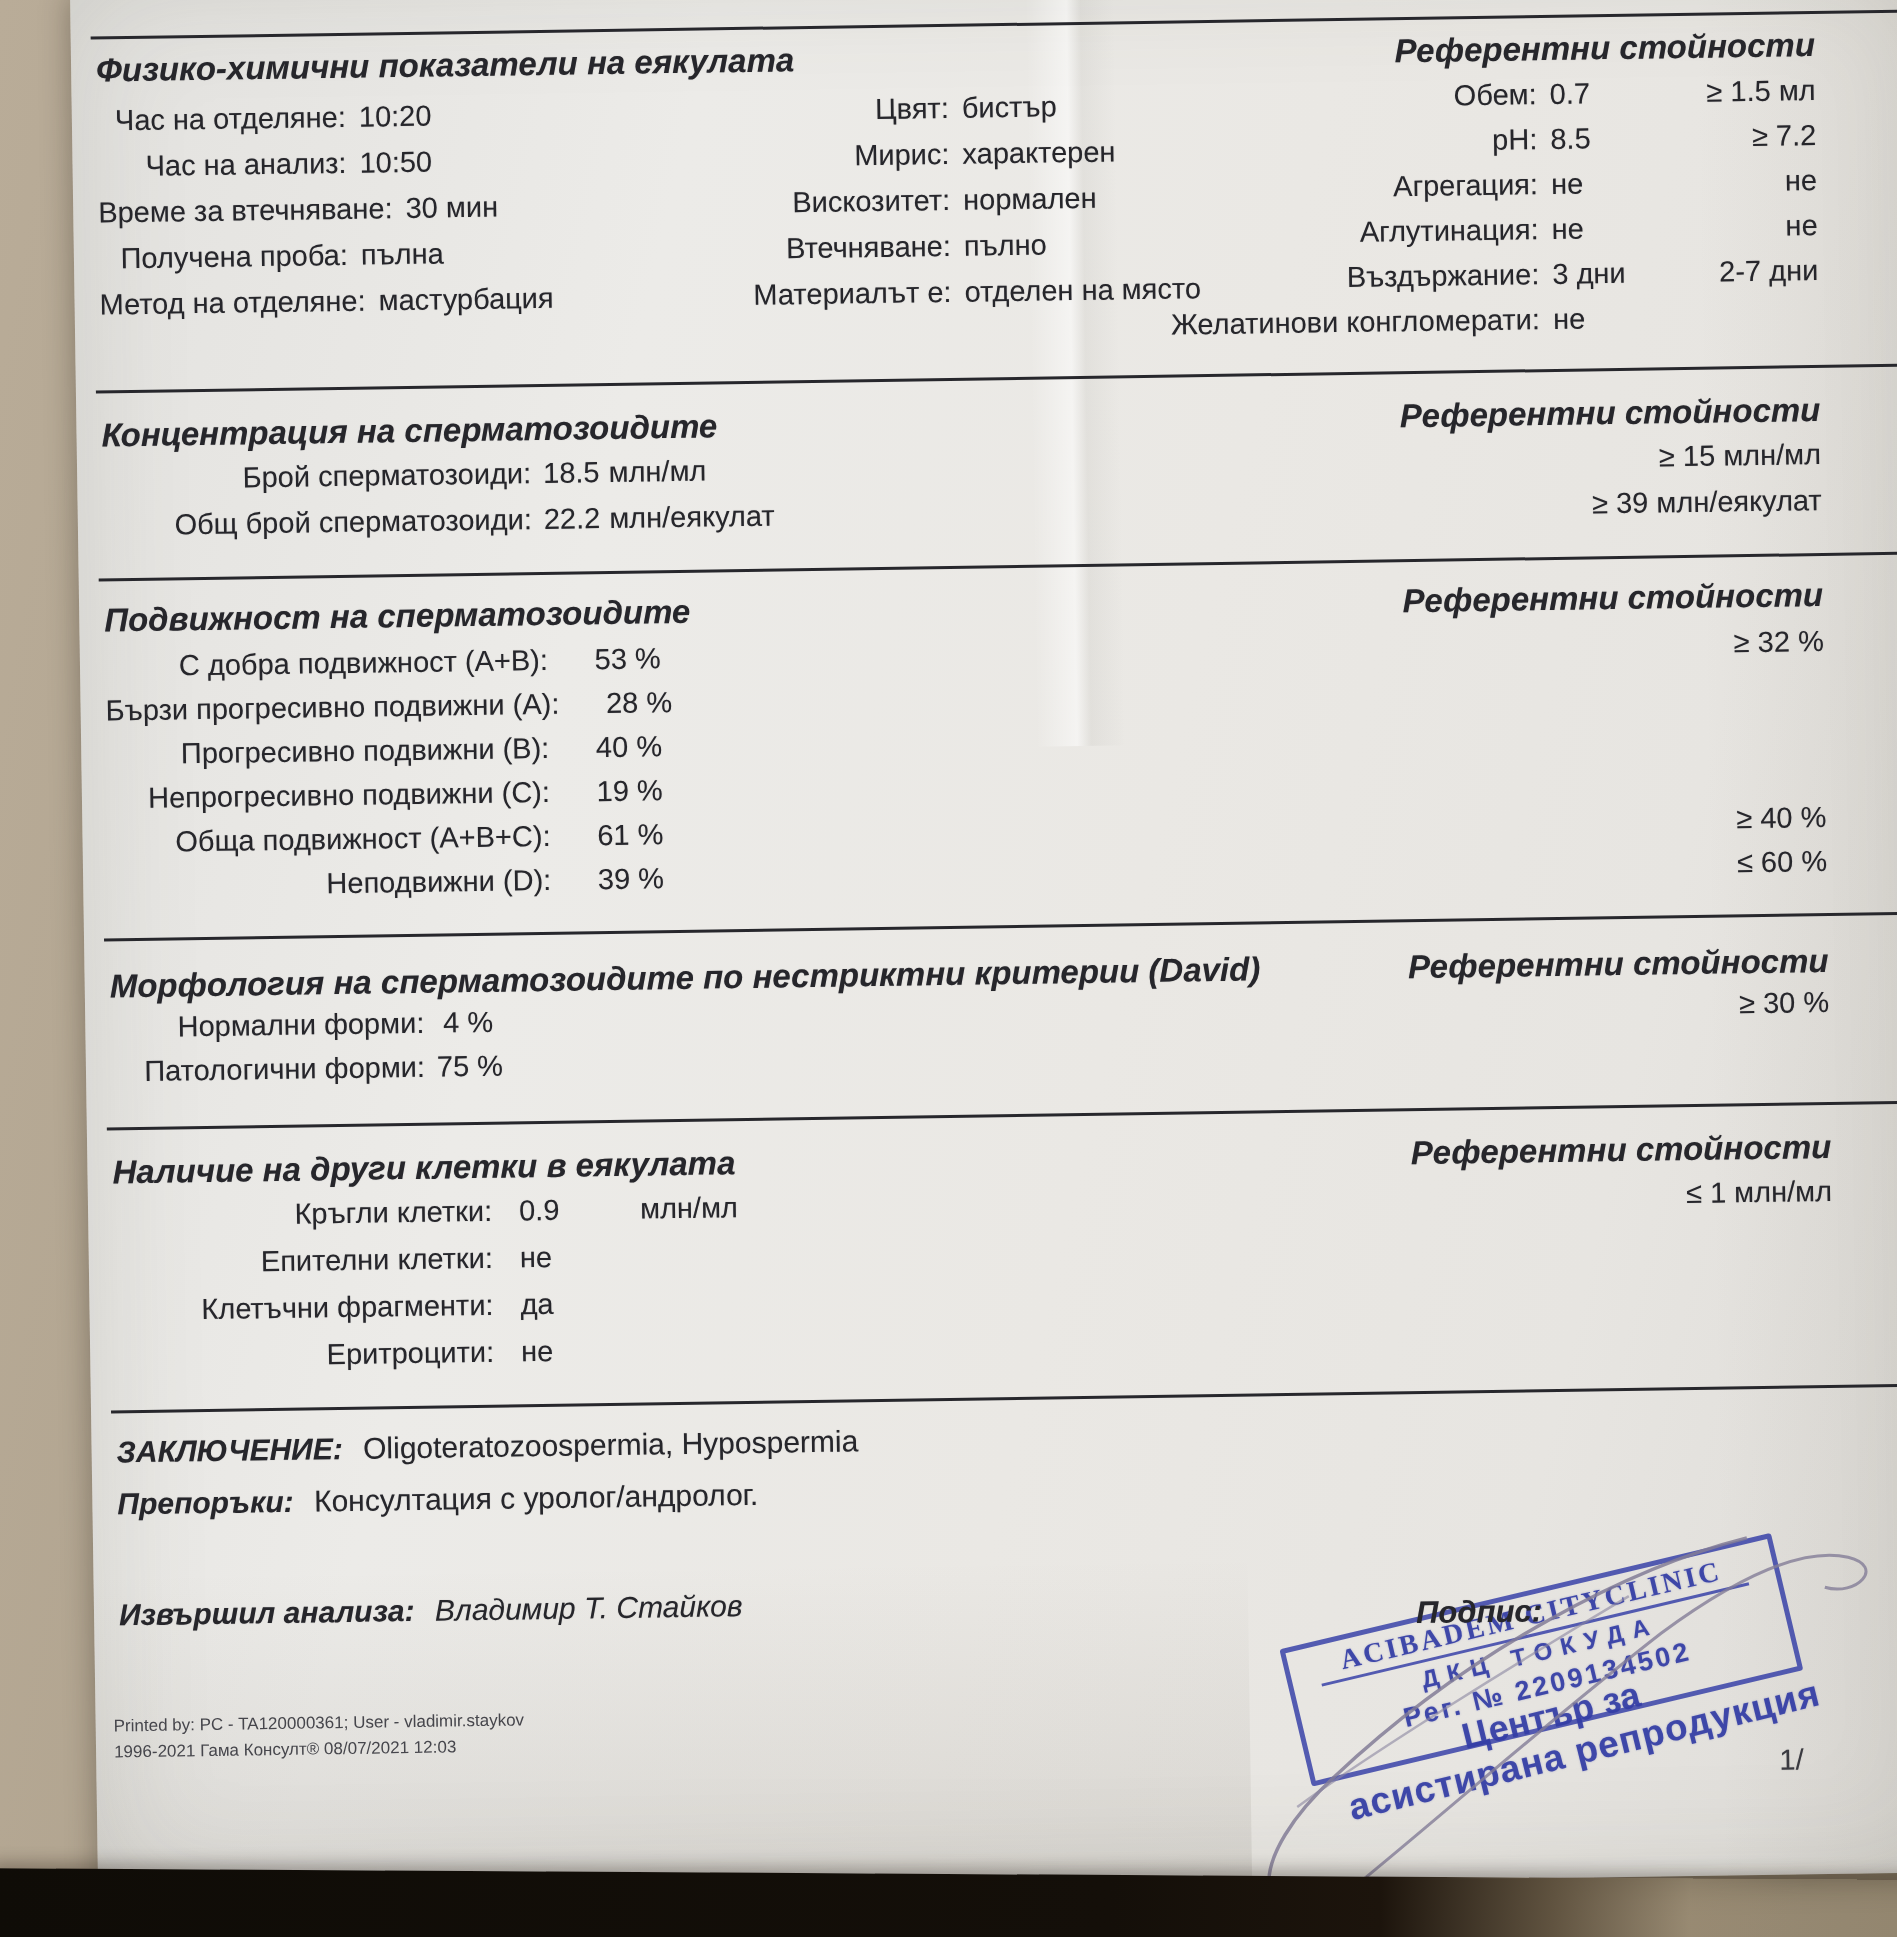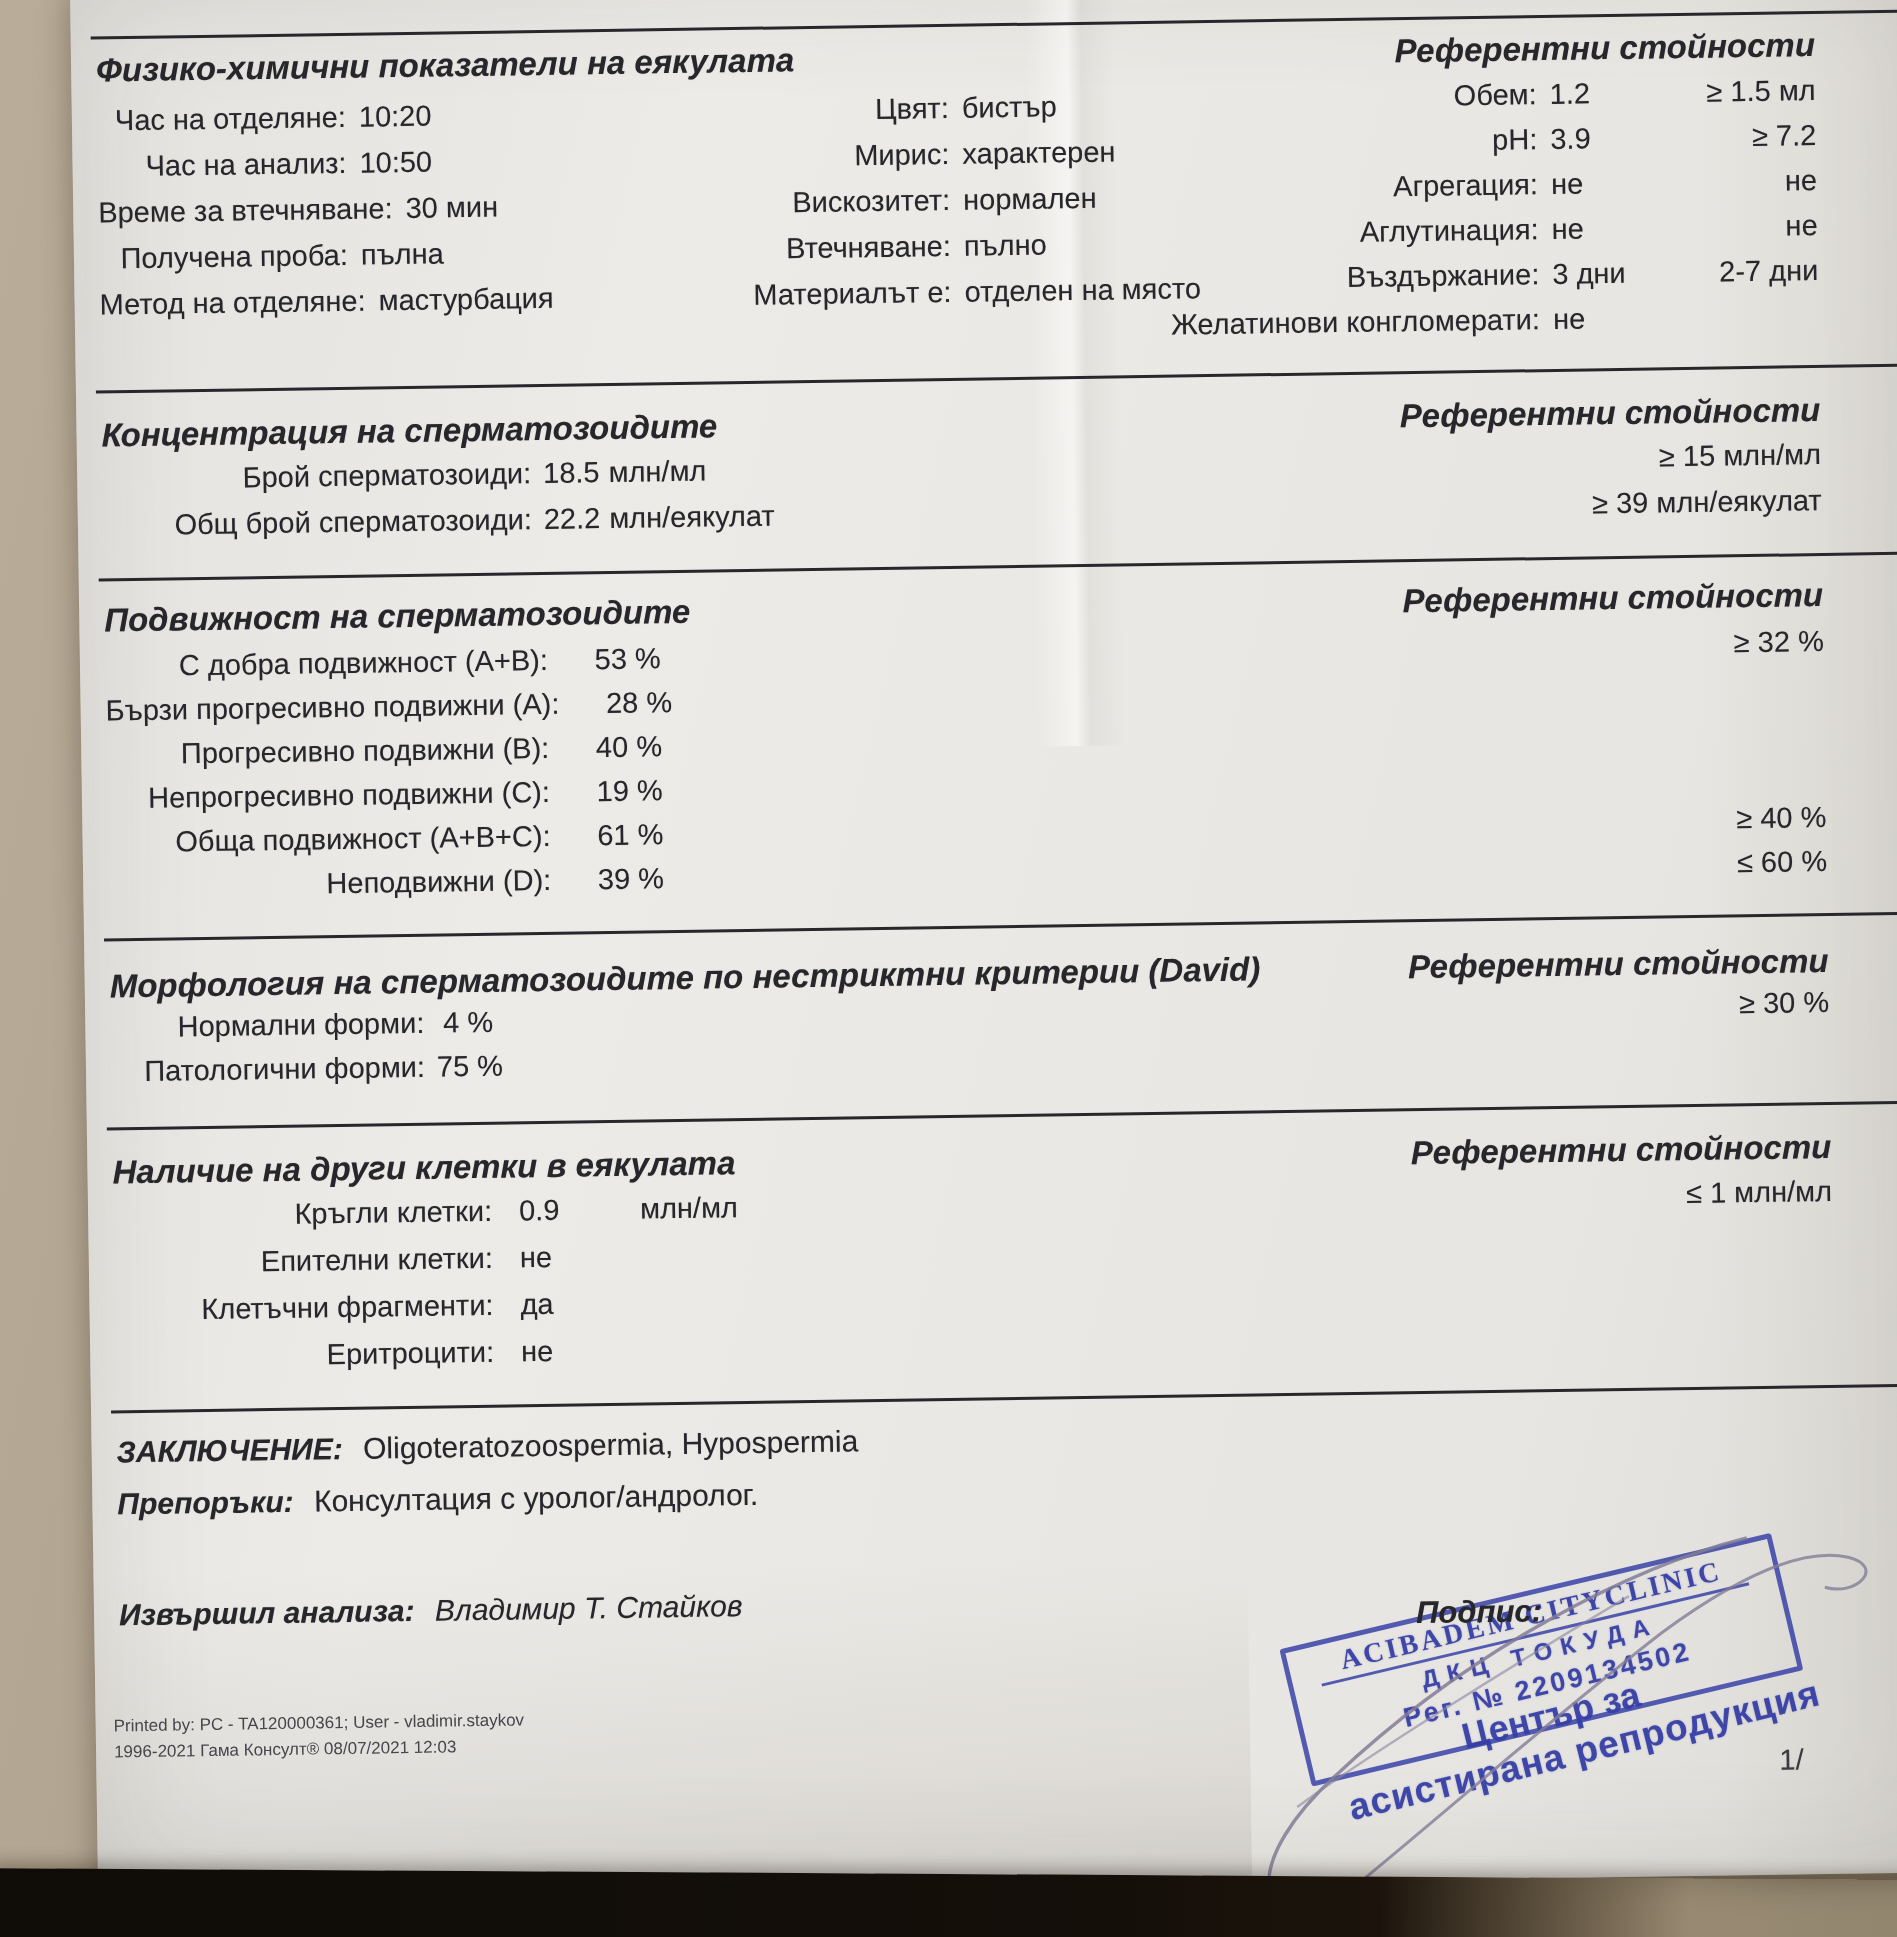--- a/index.html
+++ b/index.html
@@ -141,26 +141,26 @@
             </div>
             <div class="row">
               <span class="lbl">Материалът е:</span>
               <span class="val">отделен на място</span>
             </div>
           </div>
         <div class="rows s1c3" style="top:42px;left:0;right:0">
 
         <div class="row">
               <span class="lbl">Обем:</span>
-              <span class="val">1.2</span>
+              <span class="val">0.7</span>
               <span class="ref">≥ 1.5 мл</span>
             </div>
             <div class="row">
               <span class="lbl">pH:</span>
-              <span class="val">3.9</span>
+              <span class="val">8.5</span>
               <span class="ref">≥ 7.2</span>
             </div>
             <div class="row">
               <span class="lbl">Агрегация:</span>
               <span class="val">не</span>
               <span class="ref">не</span>
             </div>
             <div class="row">
               <span class="lbl">Аглутинация:</span>
               <span class="val">не</span>

